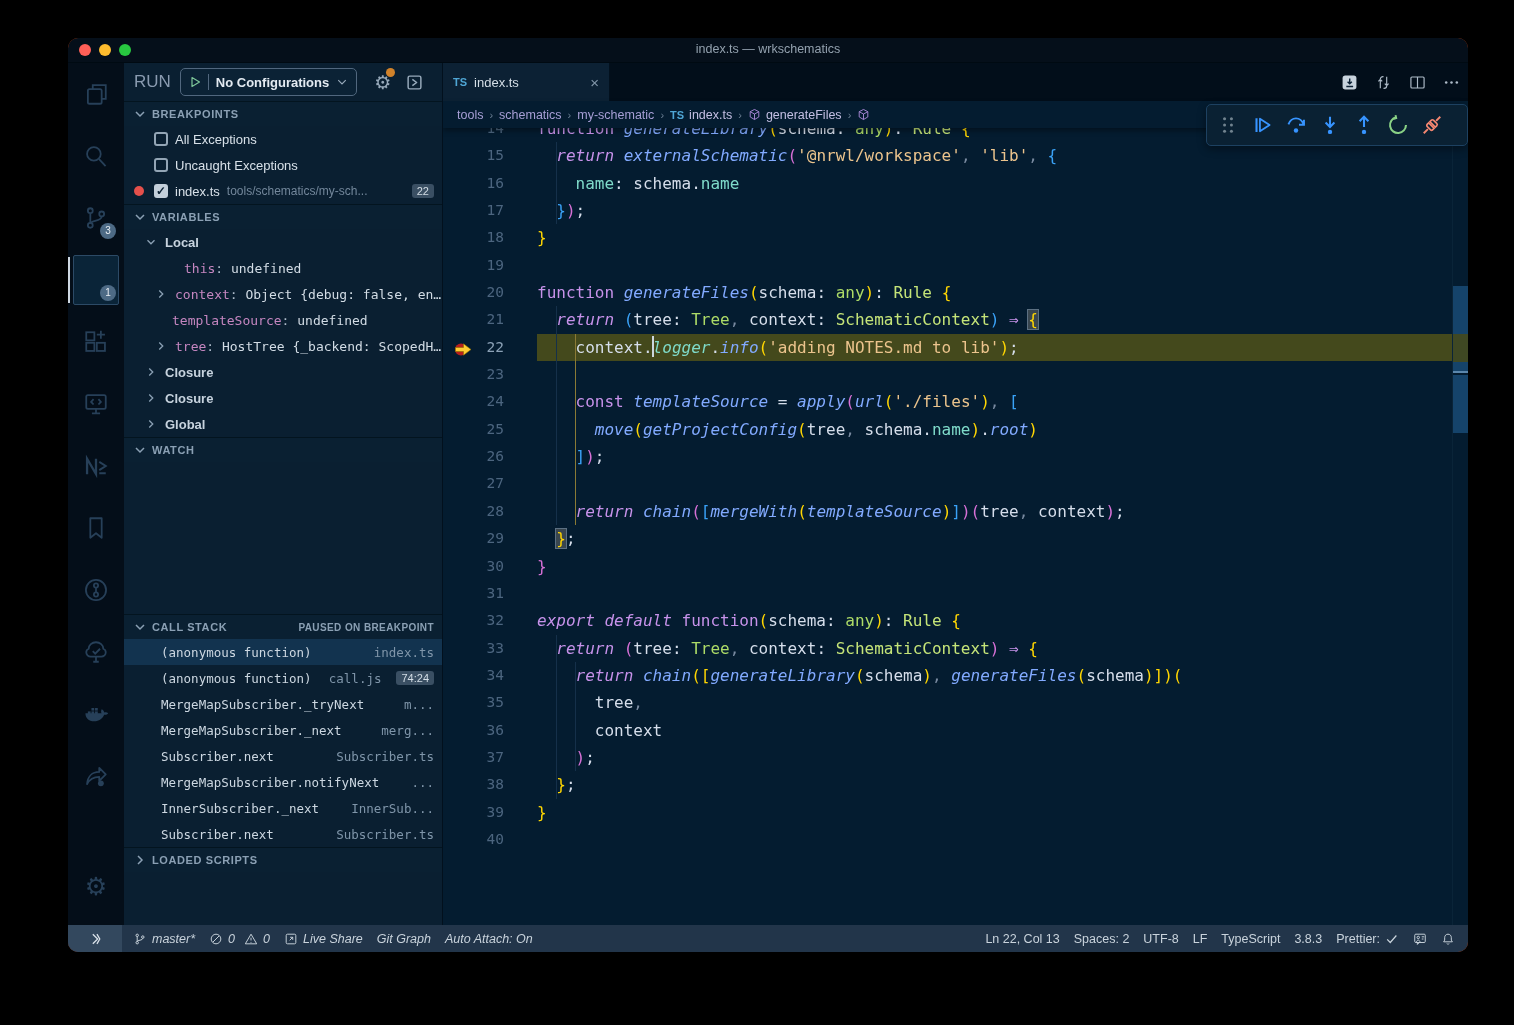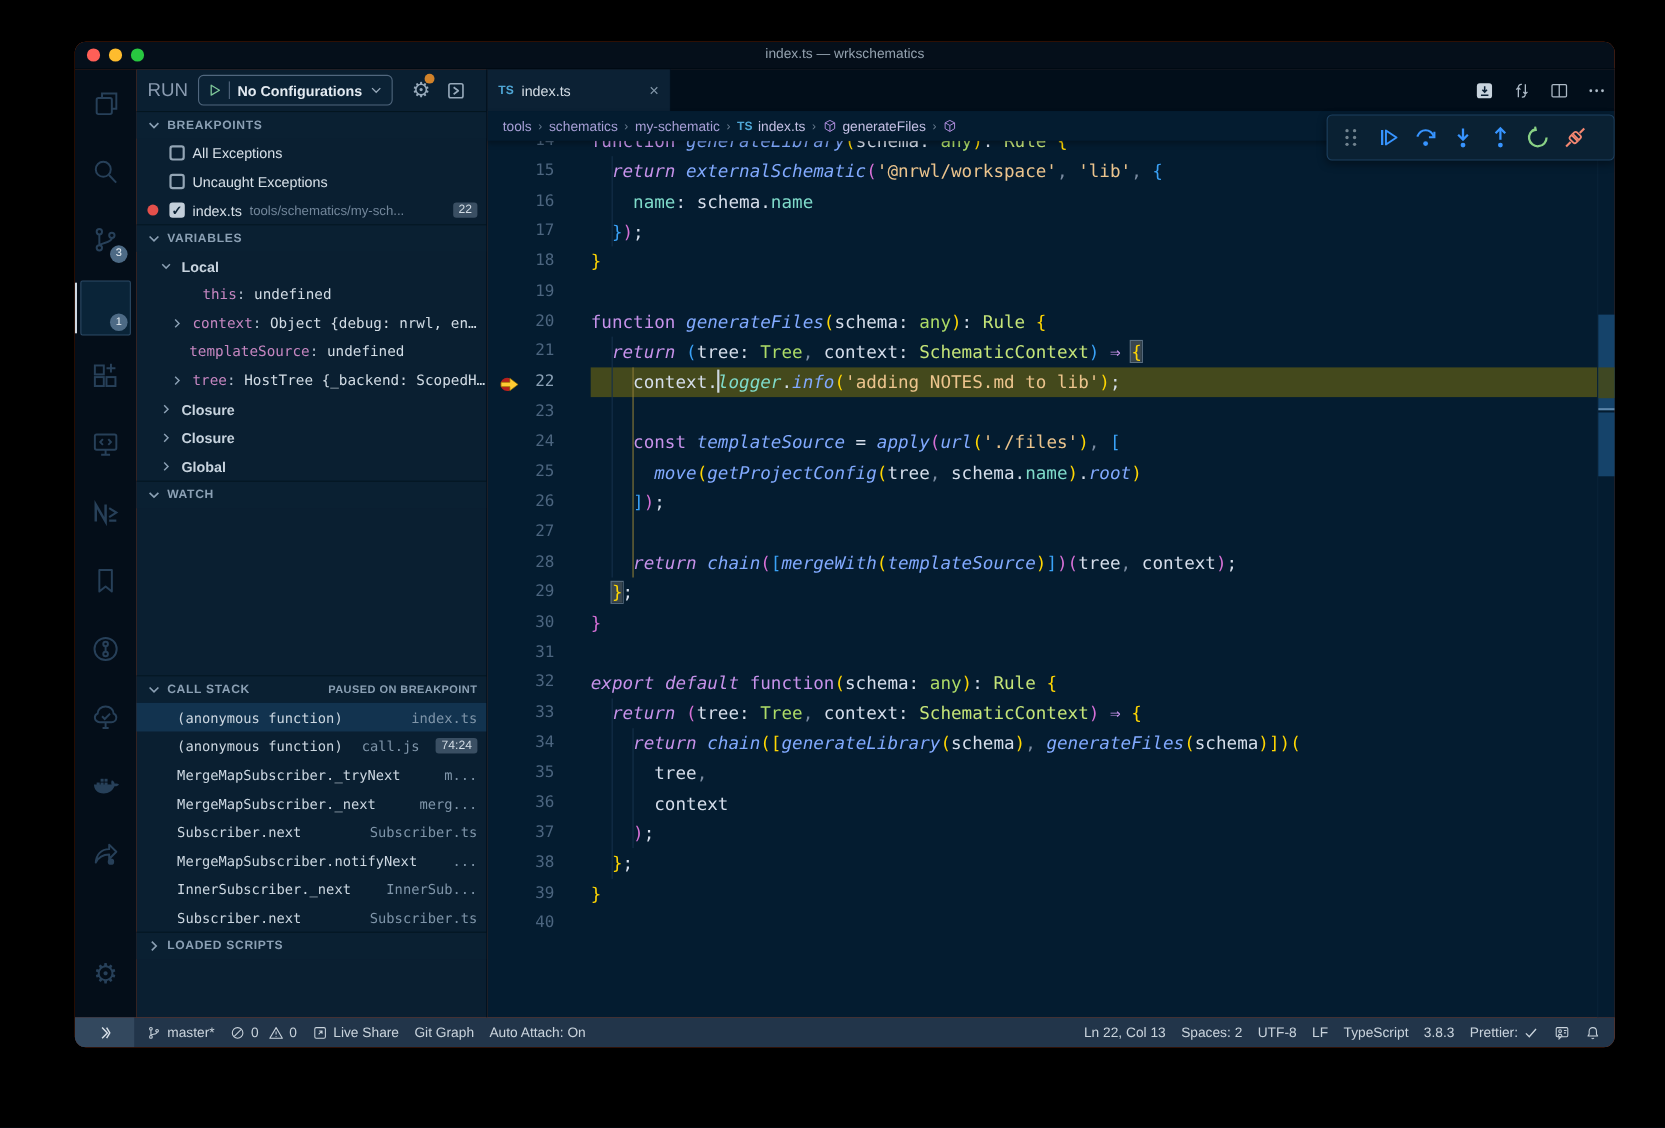--- a/index.html
+++ b/index.html
@@ -276,21 +276,21 @@
               </svg>
               <span class="var-scope">Local</span>
             </div>
             <div class="row26" style="padding-left: 60px;">
               <span class="mono" style="font-size:13px"><span class="var-name">this</span><span class="var-sep">: </span><span class="var-val">undefined</span></span>
             </div>
             <div class="row26" style="padding-left: 30px;">
               <svg class="chev" viewBox="0 0 16 16" style="width:14px;height:14px;">
                 <path d="M6 4l4 4-4 4" fill="none" stroke="currentColor" stroke-width="1.5"></path>
               </svg>
-              <span class="mono" style="font-size:13px"><span class="var-name">context</span><span class="var-sep">: </span><span class="var-val">Object {debug: nrwl, en…</span></span>
+              <span class="mono" style="font-size:13px"><span class="var-name">context</span><span class="var-sep">: </span><span class="var-val">Object {debug: false, en…</span></span>
             </div>
             <div class="row26" style="padding-left: 48px;">
               <span class="mono" style="font-size:13px"><span class="var-name">templateSource</span><span class="var-sep">: </span><span class="var-val">undefined</span></span>
             </div>
             <div class="row26" style="padding-left: 30px;">
               <svg class="chev" viewBox="0 0 16 16" style="width:14px;height:14px;">
                 <path d="M6 4l4 4-4 4" fill="none" stroke="currentColor" stroke-width="1.5"></path>
               </svg>
               <span class="mono" style="font-size:13px"><span class="var-name">tree</span><span class="var-sep">: </span><span class="var-val">HostTree {_backend: ScopedH…</span></span>
             </div>
@@ -558,21 +558,21 @@
         </div>
     </div>
   </div>
 
   <div id="statusbar">
     <div class="sb-item" id="sb-remote">
         <svg viewBox="0 0 16 16">
           <path d="M10.5 2.5L5 8l5.5 5.5M5.8 2.5L2.5 8l3.3 5.5" fill="none" stroke="currentColor" stroke-width="1.5" stroke-linejoin="round" transform="translate(16,0) scale(-1,1)"></path>
         </svg>
       </div>
-    <div id="sb-left" style="display:flex;height:100%;align-items:center;">
+    <div id="sb-left" style="display:flex;height:100%;align-items:center;font-style:italic;">
         <div class="sb-item">
           <span style="display:flex">
             <svg viewBox="0 0 16 16" fill="none" stroke="currentColor" stroke-width="1.1">
               <circle cx="4.8" cy="3.8" r="1.4"></circle>
               <circle cx="4.8" cy="12.2" r="1.4"></circle>
               <circle cx="11.2" cy="5.8" r="1.4"></circle>
               <path d="M4.8 5.2v5.6M11.2 7.2c0 2.6-6.4 2-6.4 3.6"></path>
             </svg>
           </span>
           <span>master*</span>

